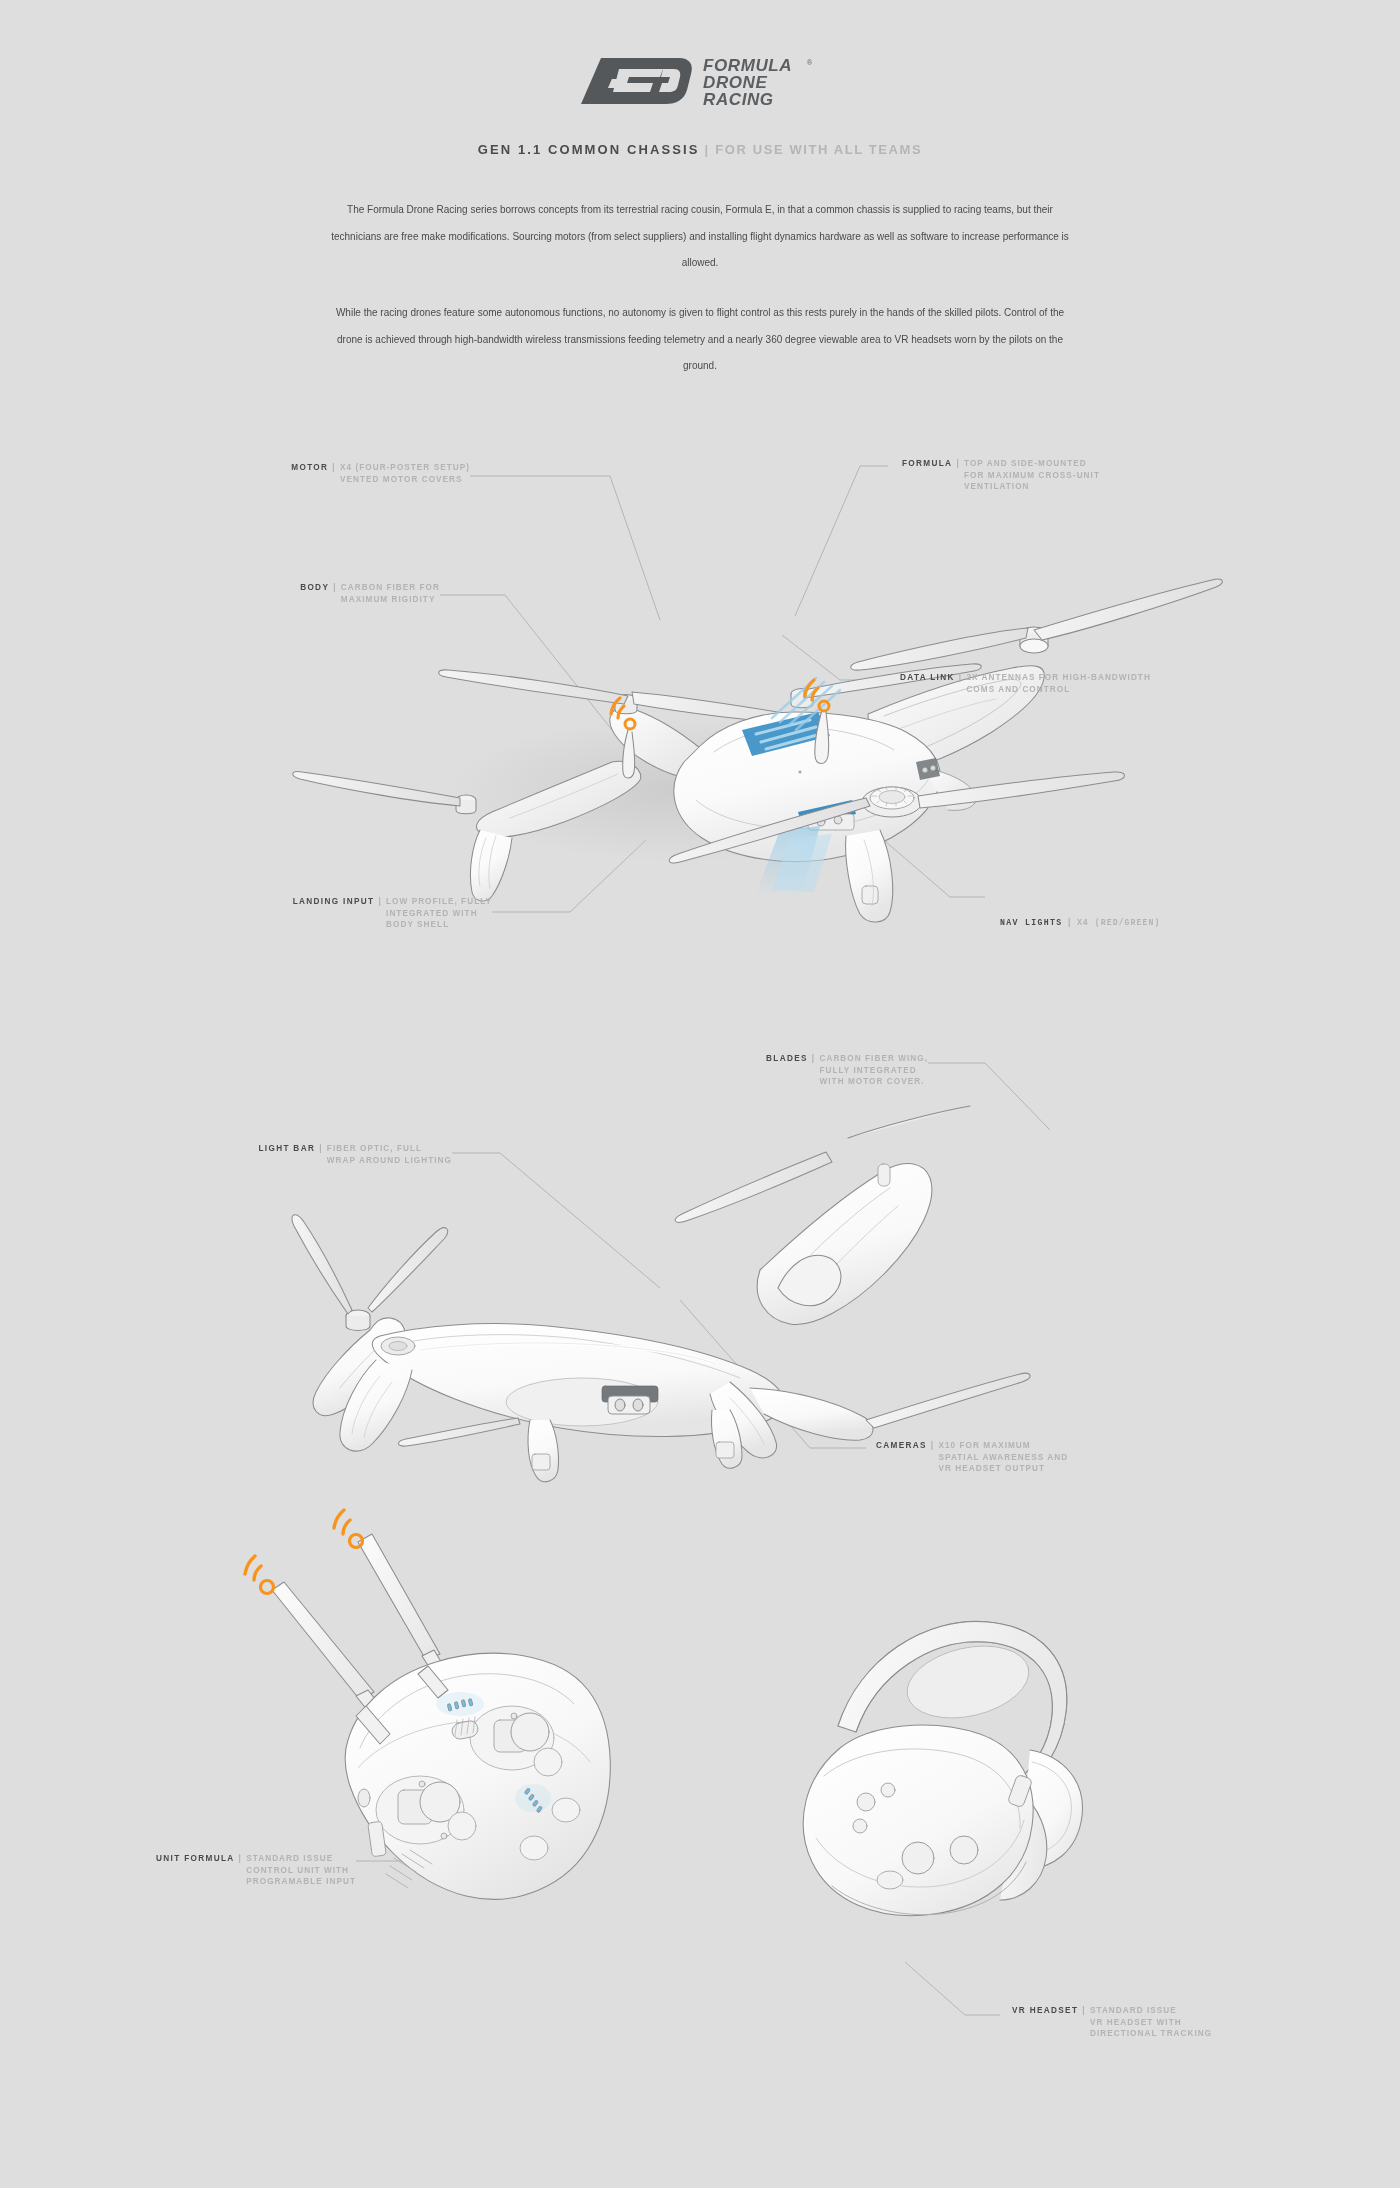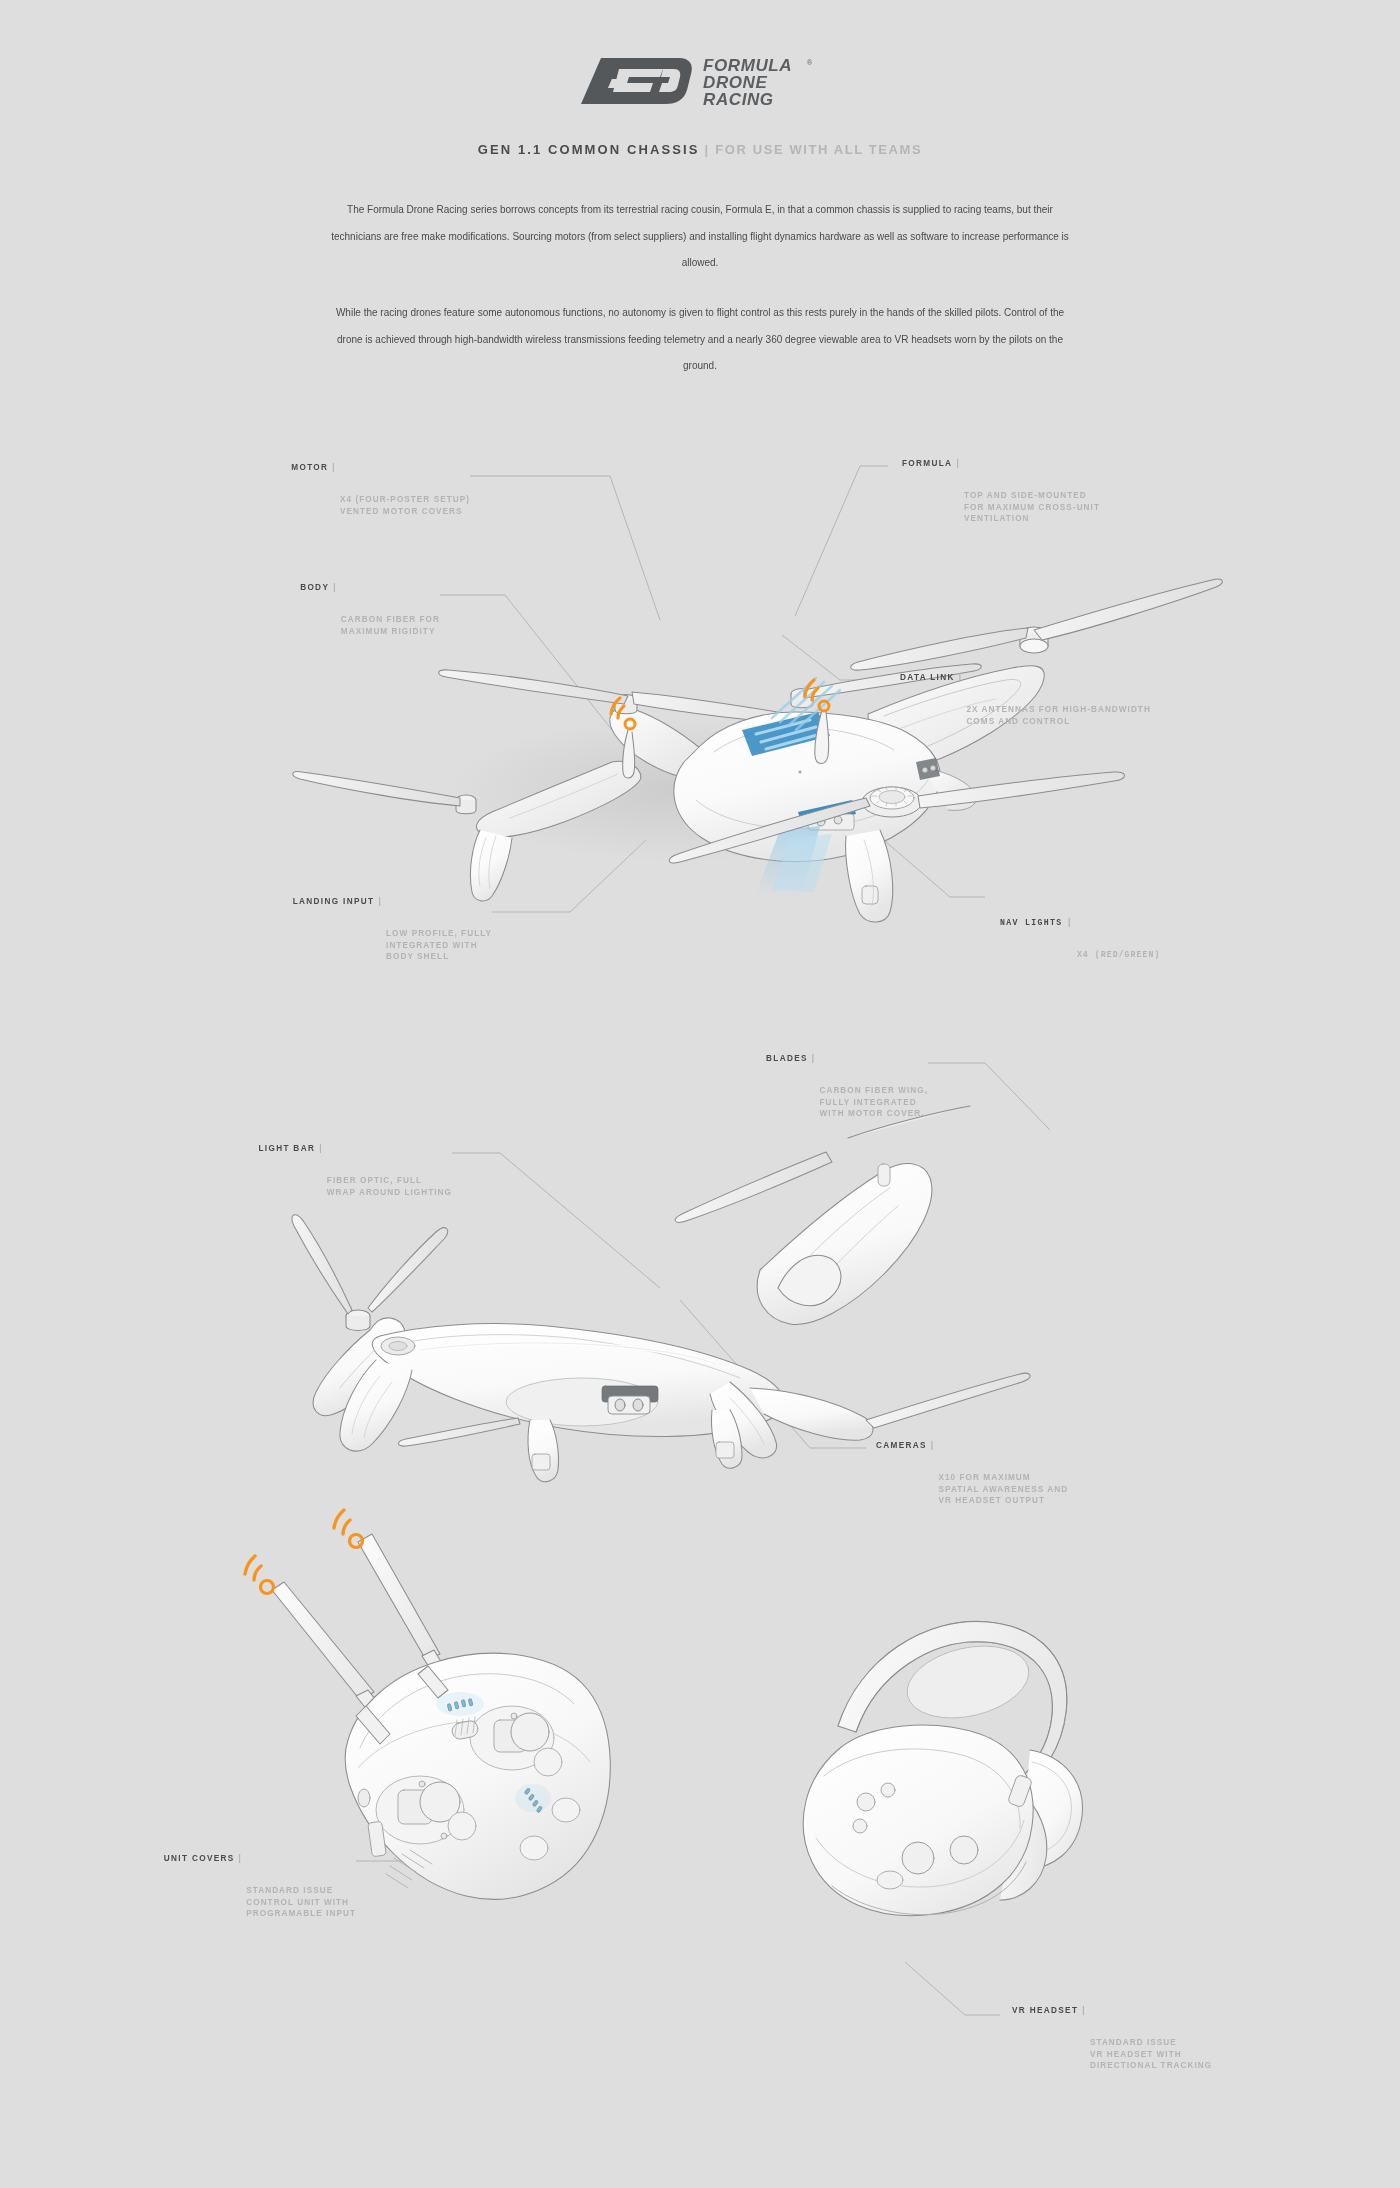--- a/index.html
+++ b/index.html
@@ -31,21 +31,21 @@
     width:740px;text-align:center;
     font-size:10px;line-height:26.5px;color:#4a4a4a;
   }
   #para1{top:197px;}
   #para2{top:300px;}
 
   
   .callout{position:absolute;font-size:8.2px;font-weight:bold;letter-spacing:1.35px;line-height:11.5px;white-space:nowrap;}
   .callout .c-title{color:#4a4a4a;}
   .callout .c-bar{color:#b0b0b0;padding:0 4px;}
-  .callout .c-desc{color:#b3b3b3;letter-spacing:1.05px;margin-top:32px;}
+  .callout .c-desc{color:#b3b3b3;letter-spacing:1.05px;}
   .callout.right-al{text-align:right;}
   .callout .c-desc-block{display:inline-block;vertical-align:top;text-align:left;}
 
   
   .leaders{position:absolute;left:0;top:0;width:1400px;height:2188px;pointer-events:none;}
 
   
   .fig{position:absolute;}
   .fig svg{display:block;overflow:visible;}
 </style>
@@ -539,20 +539,20 @@
 
   <div class="callout right-al" style="left:150px;top:1143px;width:302px;">
     <span class="c-title">LIGHT BAR</span><span class="c-bar">|</span><span class="c-desc c-desc-block">FIBER OPTIC, FULL<br>WRAP AROUND LIGHTING</span>
   </div>
 
   <div class="callout" style="left:876px;top:1440px;">
     <span class="c-title">CAMERAS</span><span class="c-bar">|</span><span class="c-desc c-desc-block">X10 FOR MAXIMUM<br>SPATIAL AWARENESS AND<br>VR HEADSET OUTPUT</span>
   </div>
 
   <div class="callout right-al" style="left:40px;top:1853px;width:316px;">
-    <span class="c-title">UNIT COVERS</span><span class="c-bar">|</span><span class="c-desc c-desc-block">STANDARD ISSUE<br>CONTROL UNIT WITH<br>PROGRAMABLE INPUT</span>
+    <span class="c-title">UNIT FORMULA</span><span class="c-bar">|</span><span class="c-desc c-desc-block">STANDARD ISSUE<br>CONTROL UNIT WITH<br>PROGRAMABLE INPUT</span>
   </div>
 
   <div class="callout" style="left:1012px;top:2005px;">
     <span class="c-title">VR HEADSET</span><span class="c-bar">|</span><span class="c-desc c-desc-block">STANDARD ISSUE<br>VR HEADSET WITH<br>DIRECTIONAL TRACKING</span>
   </div>
 
 </div>
 
 </body></html>

